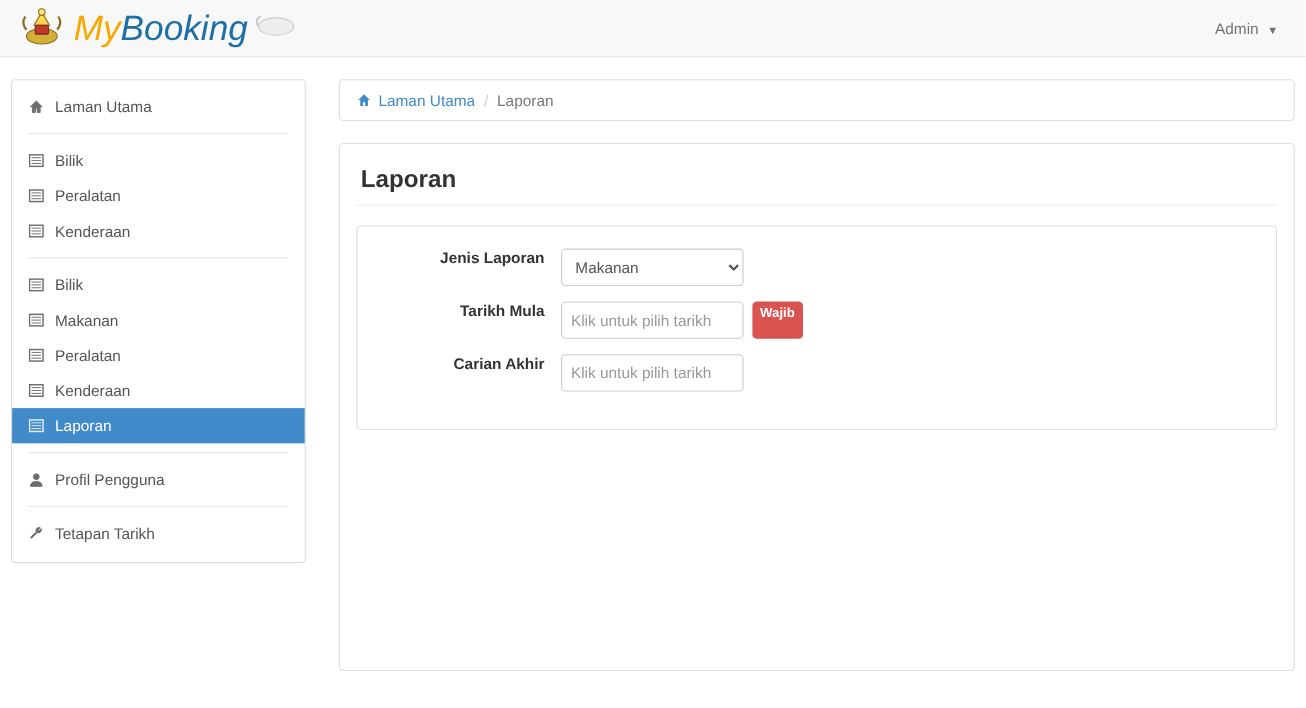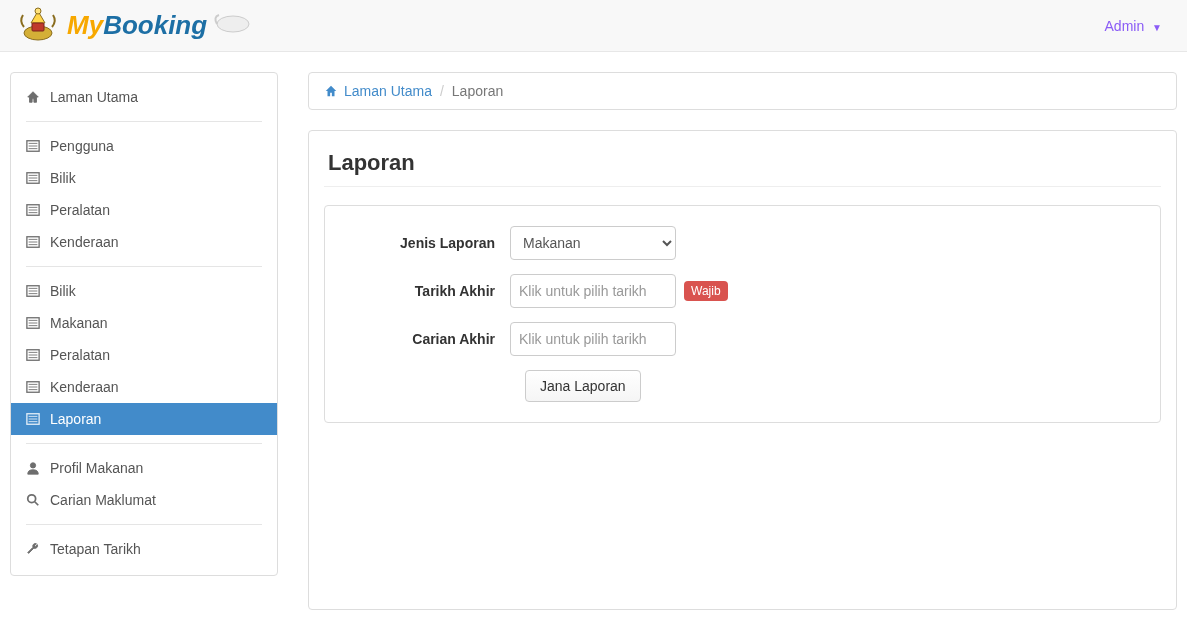--- a/index.html
+++ b/index.html
@@ -13,24 +13,24 @@
   background: #f8f8f8;
   border-bottom: 1px solid #e7e7e7;
   height: 52px;
   display: flex;
   align-items: center;
   padding: 0 15px;
   justify-content: space-between;
 }
 .brand { display: flex; align-items: center; gap: 6px; }
 .brand svg { height: 40px; }
-.brand-text { font-weight: bold; font-size: 26px; font-style: italic; }
+.brand-text { font-weight: normal; font-size: 32px; font-style: italic; }
 .brand-my { color: #f7a800; }
 .brand-booking { color: #1d6fa5; }
-.user-menu { color: #8b5cf6; cursor: pointer; padding: 10px; }
+.user-menu { color: #737373; cursor: pointer; padding: 10px; }
 .user-menu .caret { margin-left: 4px; font-size: 10px; }
 .container { padding: 20px 10px; display: flex; gap: 30px; align-items: flex-start; }
 .sidebar {
   width: 268px;
   border: 1px solid #ddd;
   border-radius: 4px;
   background: #fff;
   padding-bottom: 10px;
 }
 .nav-item {
@@ -79,21 +79,21 @@
   color: #333;
   padding: 4px 0 10px 4px;
   border-bottom: 1px solid #eee;
   margin-bottom: 18px;
 }
 .form-panel {
   border: 1px solid #ddd;
   border-radius: 4px;
   padding: 20px 20px 20px 20px;
 }
-.form-row { display: flex; align-items: center; margin-bottom: 14px; }
+.form-row { display: flex; margin-bottom: 14px; }
 .form-label {
   width: 165px;
   text-align: right;
   padding-right: 15px;
   font-weight: bold;
   color: #333;
 }
 .form-control {
   width: 166px;
   height: 34px;
@@ -103,21 +103,21 @@
   font-size: 14px;
   color: #555;
   background: #fff;
 }
 .form-control::placeholder { color: #999; }
 select.form-control { padding-right: 22px; }
 .badge-required {
   background: #d9534f;
   color: #fff;
   font-size: 12px;
-  font-weight: normal;
+  font-weight: bold;
   padding: 3px 7px;
   border-radius: 4px;
   margin-left: 8px;
 }
 .btn {
   display: inline-block;
   padding: 7px 14px;
   font-size: 14px;
   border: 1px solid #ccc;
   border-radius: 4px;
@@ -174,31 +174,20 @@
 
     <div class="nav-item">
       <span class="nav-icon">
           <svg viewBox="0 0 16 16">
             <rect x="1" y="2" width="14" height="12" fill="none" stroke-width="1.5"></rect>
             <line x1="3" y1="5" x2="13" y2="5" stroke-width="1"></line>
             <line x1="3" y1="8" x2="13" y2="8" stroke-width="1"></line>
             <line x1="3" y1="11" x2="13" y2="11" stroke-width="1"></line>
           </svg>
         </span>
-      <span>Pengguna</span>
-    </div>
-    <div class="nav-item">
-      <span class="nav-icon">
-          <svg viewBox="0 0 16 16">
-            <rect x="1" y="2" width="14" height="12" fill="none" stroke-width="1.5"></rect>
-            <line x1="3" y1="5" x2="13" y2="5" stroke-width="1"></line>
-            <line x1="3" y1="8" x2="13" y2="8" stroke-width="1"></line>
-            <line x1="3" y1="11" x2="13" y2="11" stroke-width="1"></line>
-          </svg>
-        </span>
       <span>Bilik</span>
     </div>
     <div class="nav-item">
       <span class="nav-icon">
           <svg viewBox="0 0 16 16">
             <rect x="1" y="2" width="14" height="12" fill="none" stroke-width="1.5"></rect>
             <line x1="3" y1="5" x2="13" y2="5" stroke-width="1"></line>
             <line x1="3" y1="8" x2="13" y2="8" stroke-width="1"></line>
             <line x1="3" y1="11" x2="13" y2="11" stroke-width="1"></line>
           </svg>
@@ -277,30 +266,21 @@
 
     <div class="nav-divider"></div>
 
     <div class="nav-item">
       <span class="nav-icon">
           <svg viewBox="0 0 16 16">
             <circle cx="8" cy="5" r="3"></circle>
             <path d="M2 15 Q2 10 8 10 Q14 10 14 15 Z"></path>
           </svg>
         </span>
-      <span>Profil Makanan</span>
-    </div>
-    <div class="nav-item">
-      <span class="nav-icon">
-          <svg viewBox="0 0 16 16">
-            <circle cx="6.5" cy="6.5" r="4.5" fill="none" stroke-width="2"></circle>
-            <line x1="10" y1="10" x2="14" y2="14" stroke-width="2"></line>
-          </svg>
-        </span>
-      <span>Carian Maklumat</span>
+      <span>Profil Pengguna</span>
     </div>
 
     <div class="nav-divider"></div>
 
     <div class="nav-item">
       <span class="nav-icon">
           <svg viewBox="0 0 16 16">
             <path d="M13 3 a3 3 0 0 1 -4 4 L3 13 l-1 -1 L8 6 a3 3 0 0 1 4 -4 l-2 2 l1 1 z"></path>
           </svg>
         </span>
@@ -328,30 +308,27 @@
       <div class="form-panel">
 
         <div class="form-row">
           <label class="form-label">Jenis Laporan</label>
           <select class="form-control">
             <option>Makanan</option>
           </select>
         </div>
 
         <div class="form-row">
-          <label class="form-label">Tarikh Akhir</label>
+          <label class="form-label">Tarikh Mula</label>
           <input class="form-control" type="text" placeholder="Klik untuk pilih tarikh" style="">
           <span class="badge-required">Wajib</span>
         </div>
 
         <div class="form-row">
           <label class="form-label">Carian Akhir</label>
           <input class="form-control" type="text" placeholder="Klik untuk pilih tarikh" style="">
         </div>
 
-        <div class="form-row btn-row" style="margin-bottom:0;">
-          <button class="btn">Jana Laporan</button>
-        </div>
 
       </div>
     </div>
   </div>
 </div>
 
 </body></html>

